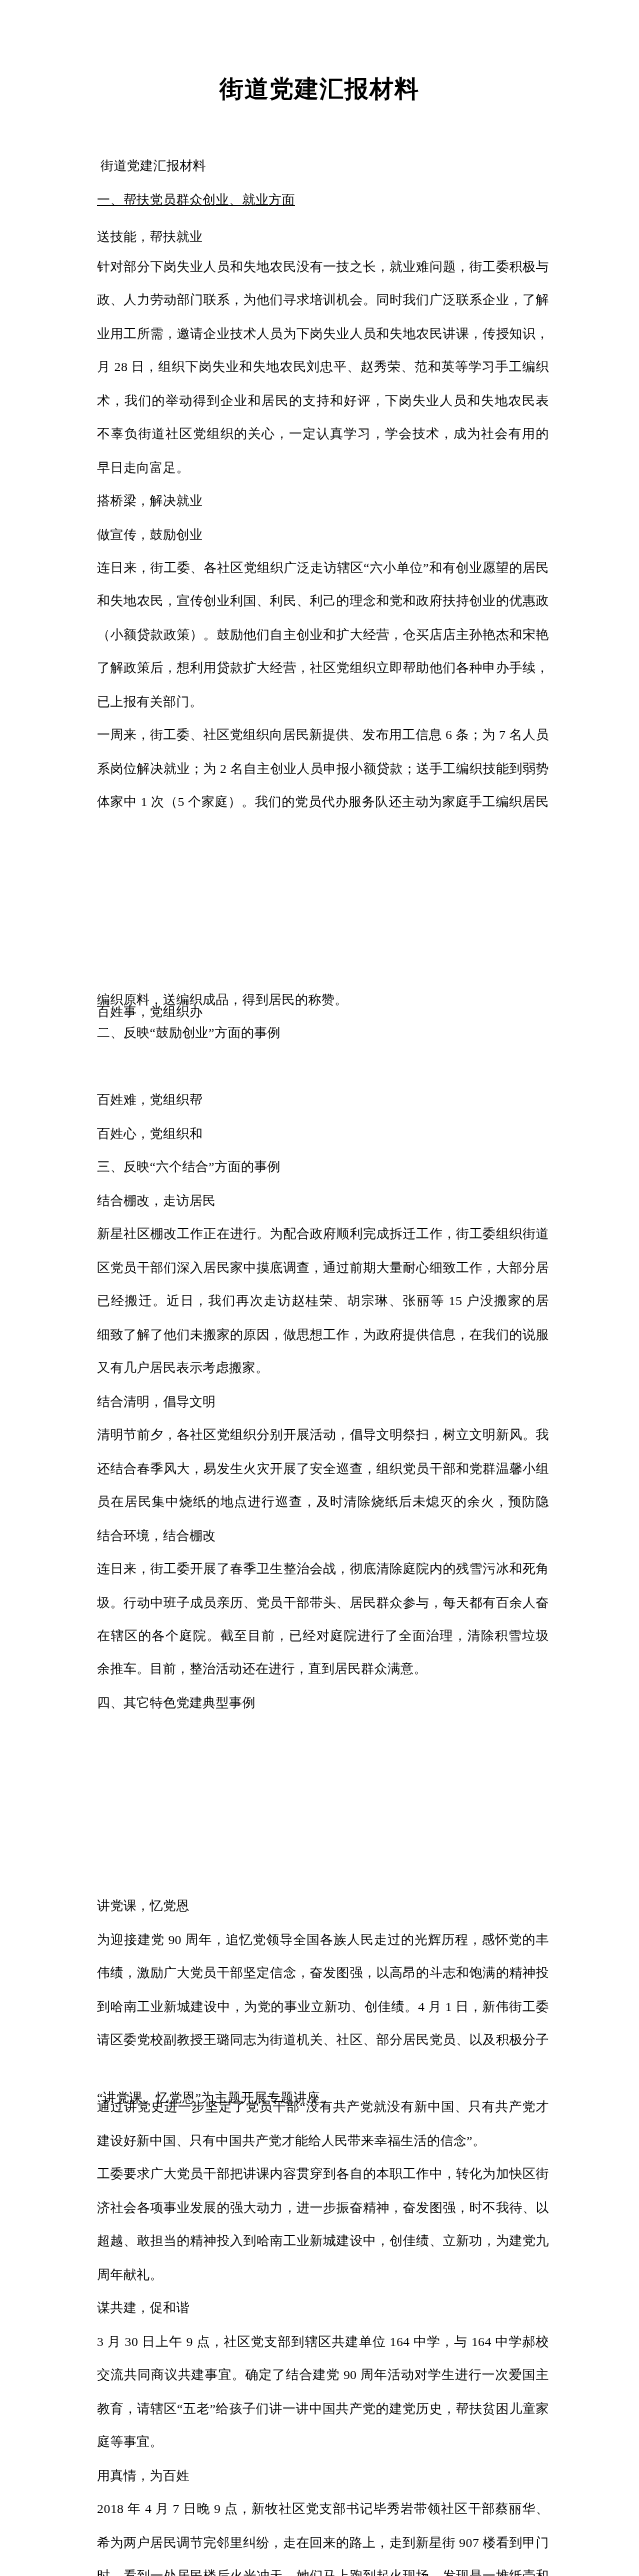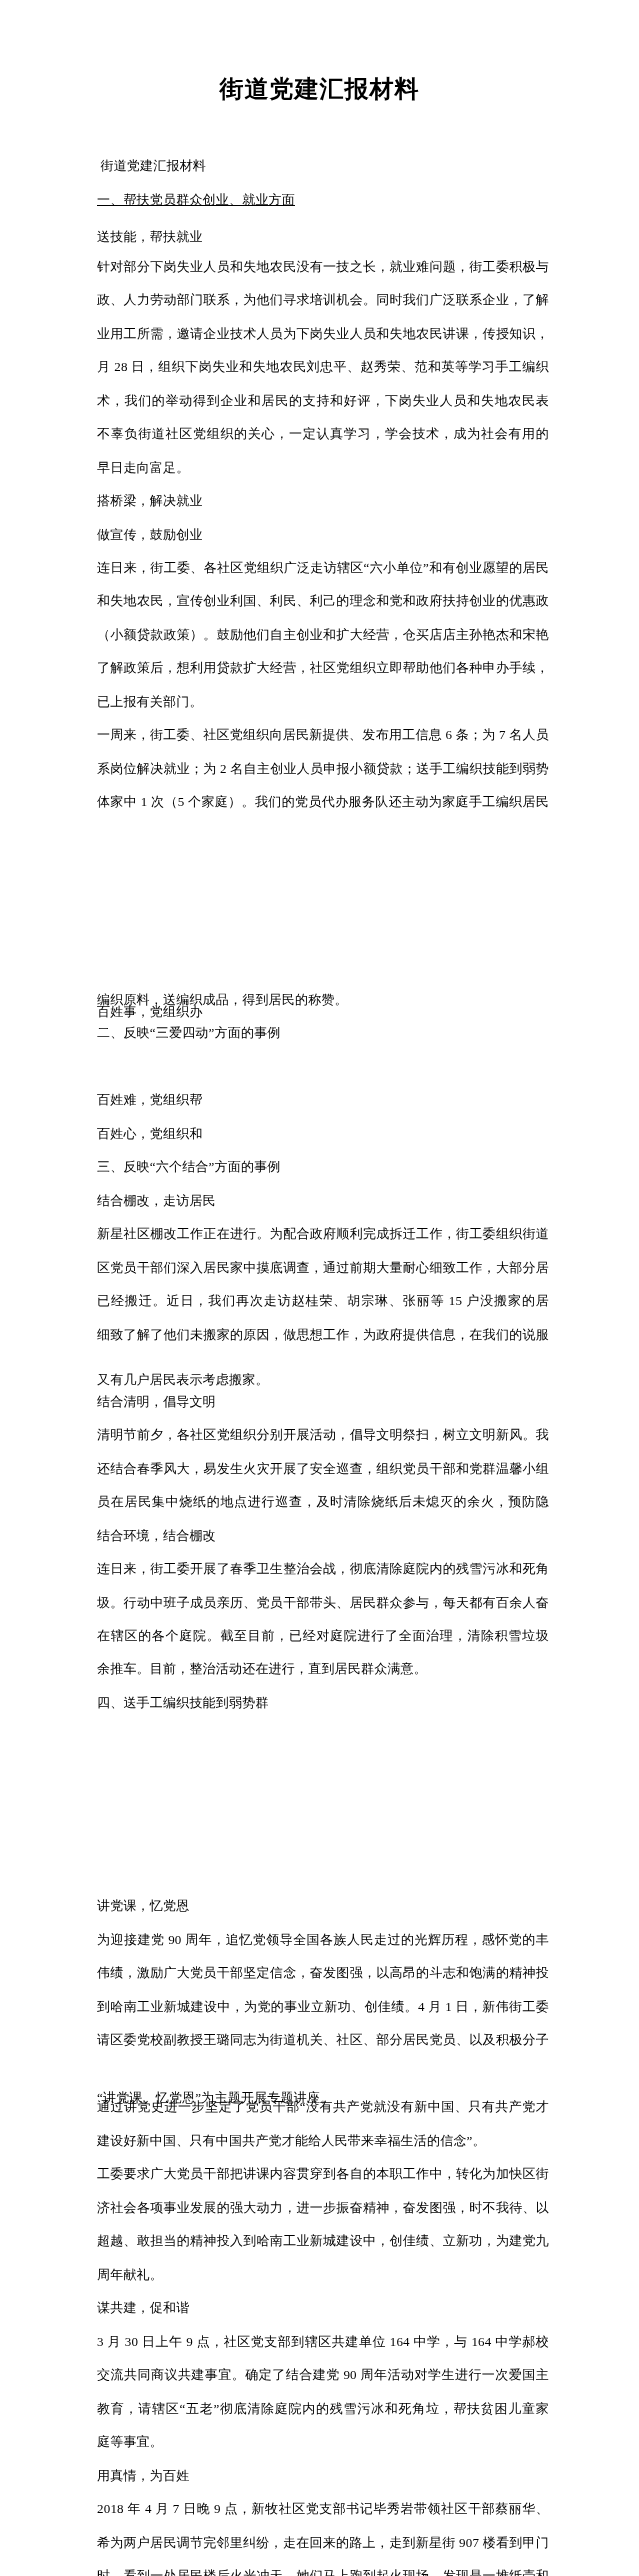--- a/index.html
+++ b/index.html
@@ -61,57 +61,57 @@
       <div class="doc-line" style="top: 526px;">做宣传，鼓励创业</div>
       <div class="doc-line full" style="top: 559px;">连日来，街工委、各社区党组织广泛走访辖区“六小单位”和有创业愿望的居民</div>
       <div class="doc-line full" style="top: 592px;">和失地农民，宣传创业利国、利民、利己的理念和党和政府扶持创业的优惠政策</div>
       <div class="doc-line full" style="top: 626px;">（小额贷款政策）。鼓励他们自主创业和扩大经营，仓买店店主孙艳杰和宋艳萍</div>
       <div class="doc-line full" style="top: 659px;">了解政策后，想利用贷款扩大经营，社区党组织立即帮助他们各种申办手续，现</div>
       <div class="doc-line" style="top: 693px;">已上报有关部门。</div>
       <div class="doc-line full" style="top: 726px;">一周来，街工委、社区党组织向居民新提供、发布用工信息 6 条；为 7 名人员联</div>
       <div class="doc-line full" style="top: 760px;">系岗位解决就业；为 2 名自主创业人员申报小额贷款；送手工编织技能到弱势群</div>
       <div class="doc-line full" style="top: 793px;">体家中 1 次（5 个家庭）。我们的党员代办服务队还主动为家庭手工编织居民取</div>
       <div class="doc-line" style="top: 991px;">编织原料，送编织成品，得到居民的称赞。</div>
-      <div class="doc-line" style="top: 1024px;">二、反映“三爱四动”方面的事例</div>
+      <div class="doc-line" style="top: 1024px;">二、反映“鼓励创业”方面的事例</div>
       <div class="doc-line" style="top: 1003px;">百姓事，党组织办</div>
       <div class="doc-line" style="top: 1091px;">百姓难，党组织帮</div>
       <div class="doc-line" style="top: 1125px;">百姓心，党组织和</div>
       <div class="doc-line" style="top: 1158px;">三、反映“六个结合”方面的事例</div>
       <div class="doc-line" style="top: 1192px;">结合棚改，走访居民</div>
       <div class="doc-line full" style="top: 1225px;">新星社区棚改工作正在进行。为配合政府顺利完成拆迁工作，街工委组织街道社</div>
       <div class="doc-line full" style="top: 1259px;">区党员干部们深入居民家中摸底调查，通过前期大量耐心细致工作，大部分居民</div>
       <div class="doc-line full" style="top: 1292px;">已经搬迁。近日，我们再次走访赵桂荣、胡宗琳、张丽等 15 户没搬家的居民，</div>
       <div class="doc-line full" style="top: 1326px;">细致了解了他们未搬家的原因，做思想工作，为政府提供信息，在我们的说服下，</div>
-      <div class="doc-line" style="top: 1359px; margin-top: 12px;">又有几户居民表示考虑搬家。</div>
+      <div class="doc-line" style="top: 1359px;">又有几户居民表示考虑搬家。</div>
       <div class="doc-line" style="top: 1393px;">结合清明，倡导文明</div>
       <div class="doc-line full" style="top: 1426px;">清明节前夕，各社区党组织分别开展活动，倡导文明祭扫，树立文明新风。我们</div>
       <div class="doc-line full" style="top: 1460px;">还结合春季风大，易发生火灾开展了安全巡查，组织党员干部和党群温馨小组成</div>
       <div class="doc-line full" style="top: 1493px;">员在居民集中烧纸的地点进行巡查，及时清除烧纸后未熄灭的余火，预防隐患。</div>
       <div class="doc-line" style="top: 1527px;">结合环境，结合棚改</div>
       <div class="doc-line full" style="top: 1560px;">连日来，街工委开展了春季卫生整治会战，彻底清除庭院内的残雪污冰和死角垃</div>
       <div class="doc-line full" style="top: 1594px;">圾。行动中班子成员亲历、党员干部带头、居民群众参与，每天都有百余人奋战</div>
       <div class="doc-line full" style="top: 1627px;">在辖区的各个庭院。截至目前，已经对庭院进行了全面治理，清除积雪垃圾 300</div>
       <div class="doc-line" style="top: 1660px;">余推车。目前，整治活动还在进行，直到居民群众满意。</div>
-      <div class="doc-line" style="top: 1694px;">四、送手工编织技能到弱势群</div>
+      <div class="doc-line" style="top: 1694px;">四、其它特色党建典型事例</div>
       <div class="doc-line" style="top: 1897px;">讲党课，忆党恩</div>
       <div class="doc-line full" style="top: 1931px;">为迎接建党 90 周年，追忆党领导全国各族人民走过的光辉历程，感怀党的丰功</div>
       <div class="doc-line full" style="top: 1964px;">伟绩，激励广大党员干部坚定信念，奋发图强，以高昂的斗志和饱满的精神投身</div>
       <div class="doc-line full" style="top: 1998px;">到哈南工业新城建设中，为党的事业立新功、创佳绩。4 月 1 日，新伟街工委聘</div>
       <div class="doc-line full" style="top: 2031px;">请区委党校副教授王璐同志为街道机关、社区、部分居民党员、以及积极分子以</div>
       <div class="doc-line" style="top: 2065px; margin-top: 24px;">“讲党课、忆党恩”为主题开展专题讲座。</div>
       <div class="doc-line full" style="top: 2098px;">通过讲党史进一步坚定了党员干部“没有共产党就没有新中国、只有共产党才能</div>
       <div class="doc-line" style="top: 2132px;">建设好新中国、只有中国共产党才能给人民带来幸福生活的信念”。</div>
       <div class="doc-line full" style="top: 2165px;">工委要求广大党员干部把讲课内容贯穿到各自的本职工作中，转化为加快区街经</div>
       <div class="doc-line full" style="top: 2199px;">济社会各项事业发展的强大动力，进一步振奋精神，奋发图强，时不我待、以敢</div>
       <div class="doc-line full" style="top: 2232px;">超越、敢担当的精神投入到哈南工业新城建设中，创佳绩、立新功，为建党九十</div>
       <div class="doc-line" style="top: 2266px;">周年献礼。</div>
       <div class="doc-line" style="top: 2299px;">谋共建，促和谐</div>
       <div class="doc-line full" style="top: 2333px;">3 月 30 日上午 9 点，社区党支部到辖区共建单位 164 中学，与 164 中学郝校长</div>
       <div class="doc-line full" style="top: 2366px;">交流共同商议共建事宜。确定了结合建党 90 周年活动对学生进行一次爱国主义</div>
-      <div class="doc-line full" style="top: 2400px;">教育，请辖区“五老”彻底清除庭院内的残雪污冰和死角垃，帮扶贫困儿童家</div>
+      <div class="doc-line full" style="top: 2400px;">教育，请辖区“五老”给孩子们讲一讲中国共产党的建党历史，帮扶贫困儿童家</div>
       <div class="doc-line" style="top: 2433px;">庭等事宜。</div>
       <div class="doc-line" style="top: 2467px;">用真情，为百姓</div>
       <div class="doc-line full" style="top: 2500px;">2018 年 4 月 7 日晚 9 点，新牧社区党支部书记毕秀岩带领社区干部蔡丽华、李</div>
       <div class="doc-line full" style="top: 2534px;">希为两户居民调节完邻里纠纷，走在回来的路上，走到新星街 907 楼看到甲门前</div>
       <div class="doc-line full" style="top: 2567px;">时，看到一处居民楼后火光冲天，她们马上跑到起火现场，发现是一堆纸壳和居</div>
     </div>
 </div>
 
 
 </body></html>

